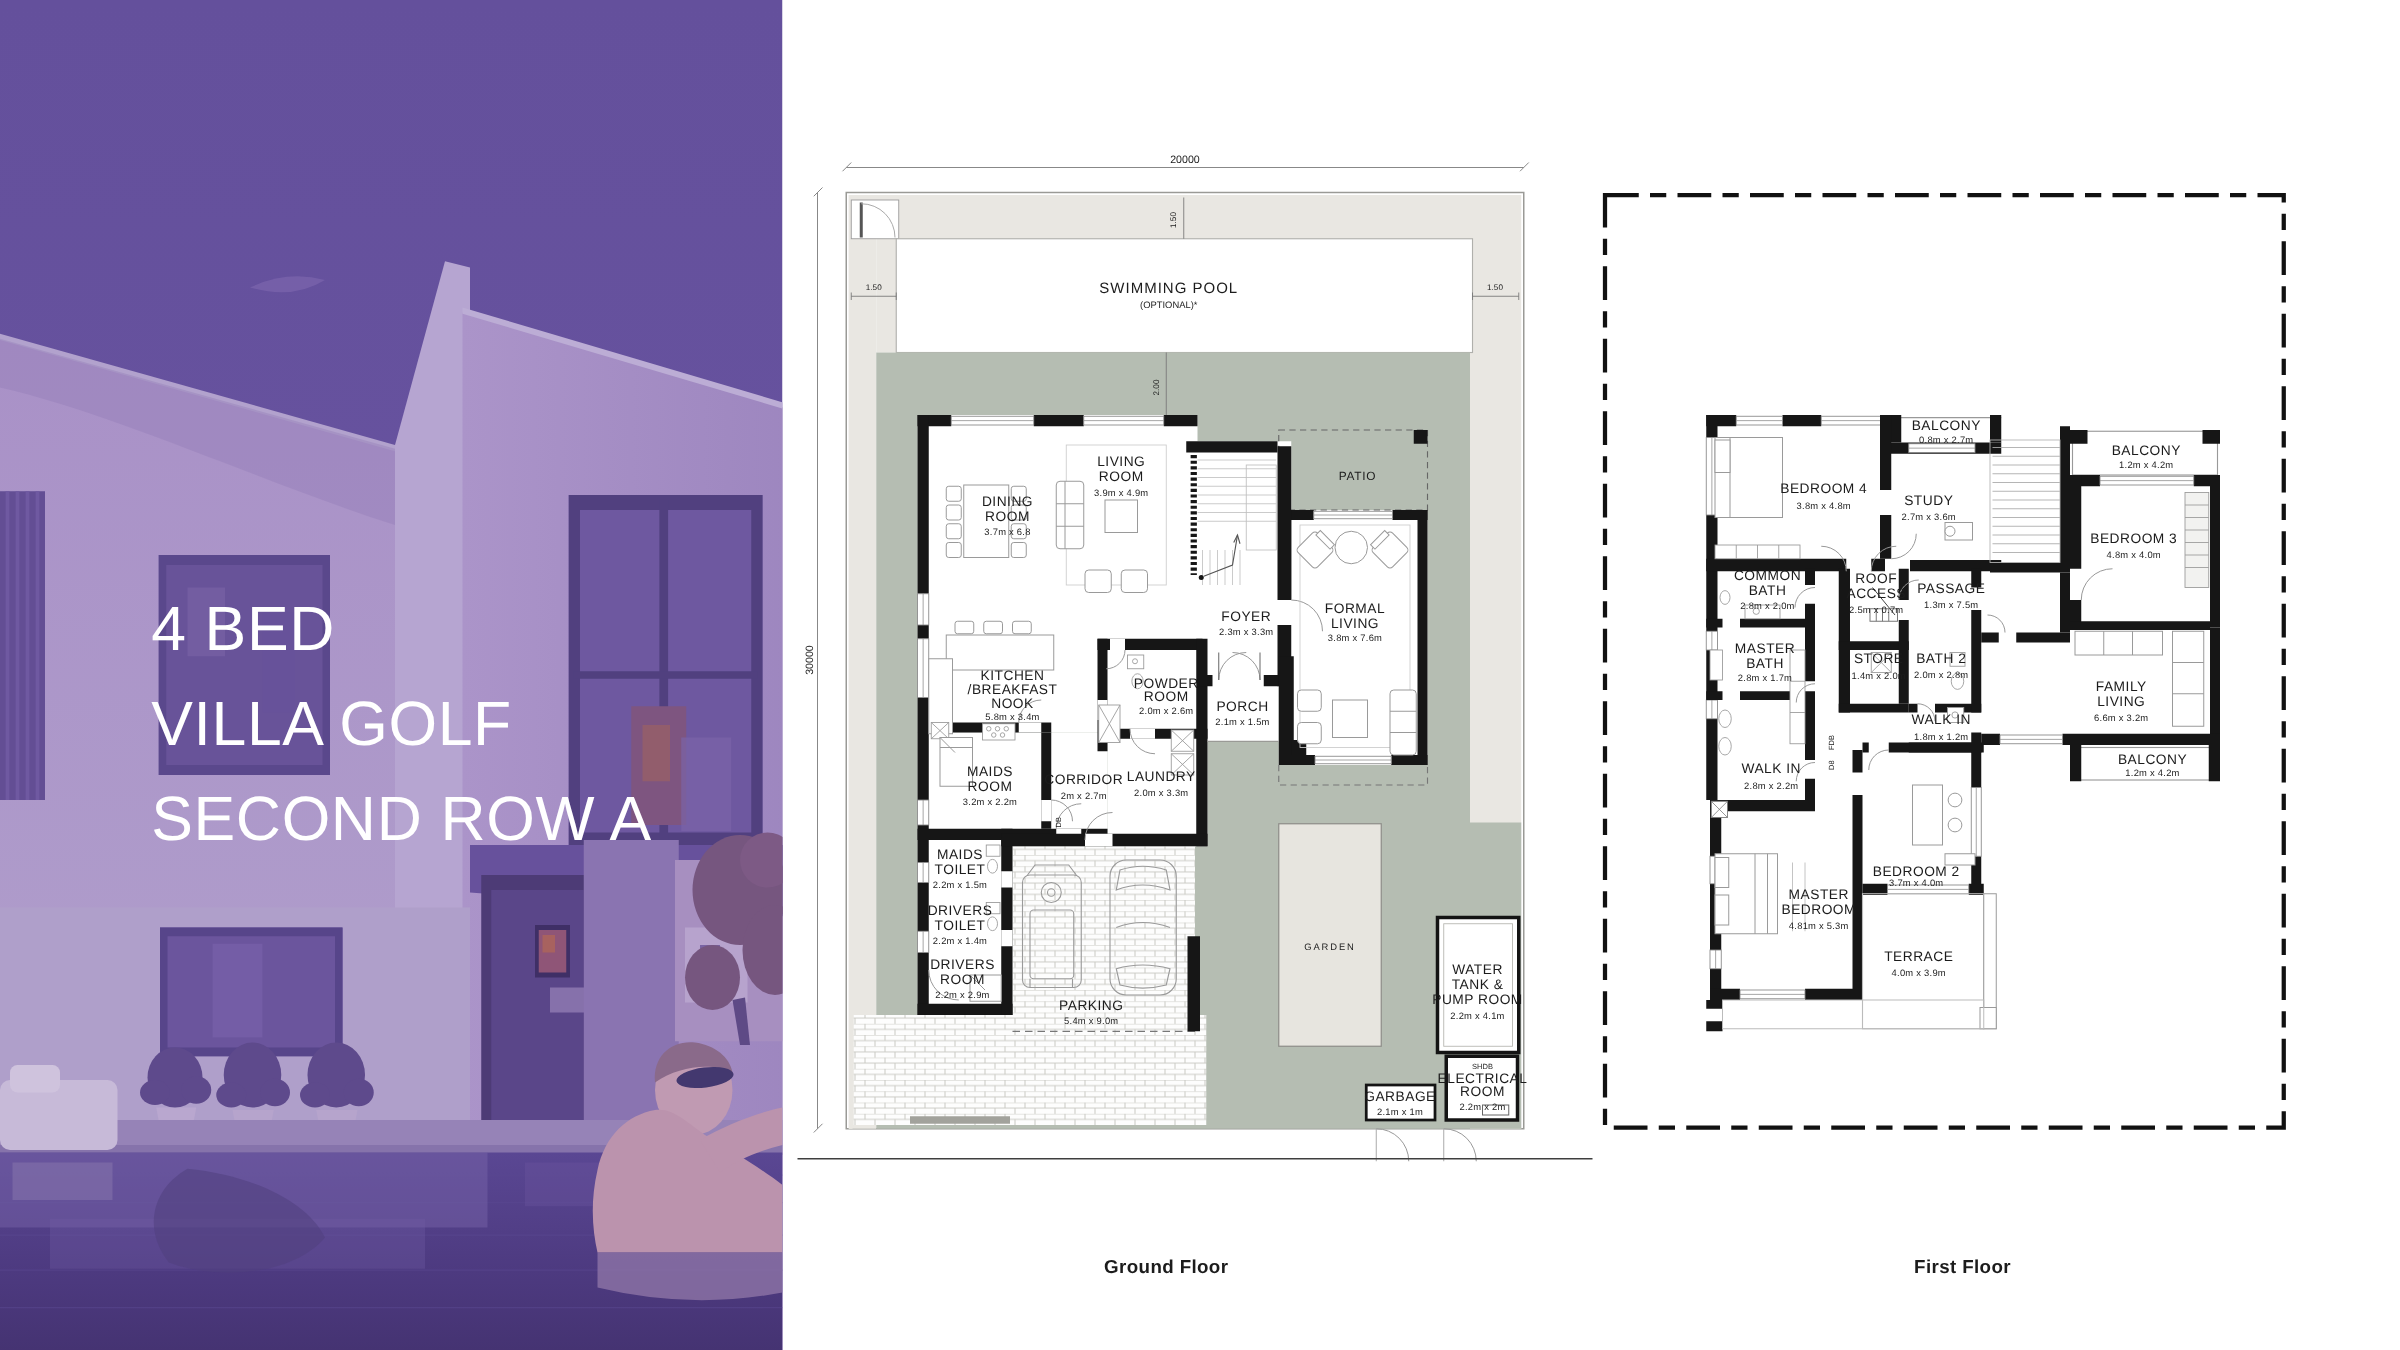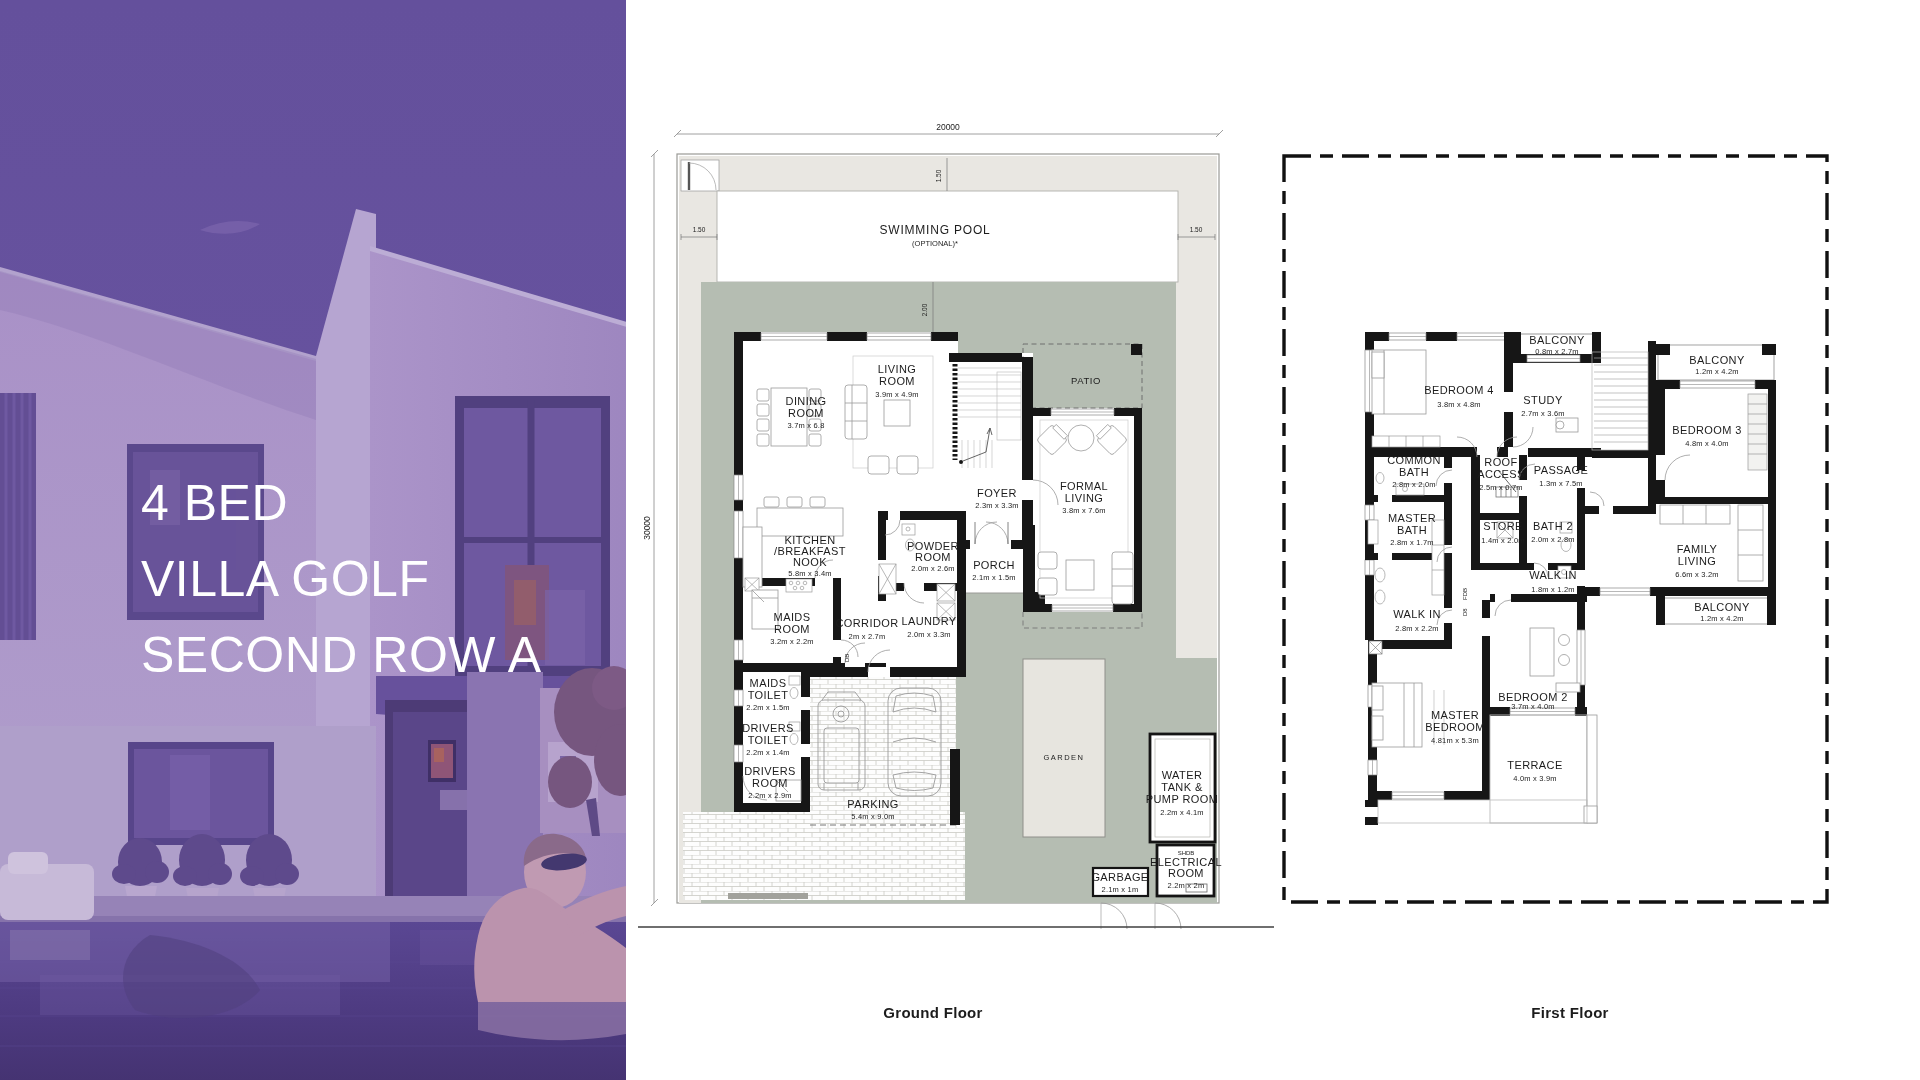--- a/index.html
+++ b/index.html
@@ -1,20 +1,20 @@
 <!DOCTYPE html>
 <html><head>
 <meta charset="utf-8">
 <style>
   html,body{margin:0;padding:0;background:#fff;}
   #page{position:relative;width:1920px;height:1080px;overflow:hidden;background:#fff;
         font-family:"Liberation Sans", sans-serif;}
   #hero{position:absolute;left:0;top:0;width:626px;height:1080px;overflow:hidden;}
   #headline{position:absolute;left:121px;top:465px;color:#fff;
-    font-size:50px;line-height:76px;font-weight:400;letter-spacing:.5px;white-space:nowrap;margin-left:20px;}
+    font-size:50px;line-height:76px;font-weight:400;letter-spacing:.5px;white-space:nowrap;}
   svg{position:absolute;left:0;top:0;}
   svg text{font-family:"Liberation Sans", sans-serif;fill:#1c1c1c;}
   .rm{font-size:11px;letter-spacing:.4px;}
   .dm{font-size:7.5px;letter-spacing:.2px;}
   .ti{font-size:15px;font-weight:700;letter-spacing:.3px;}
   .sm{font-size:6px;}
 </style>
 </head>
 <body>
 <div id="page">

